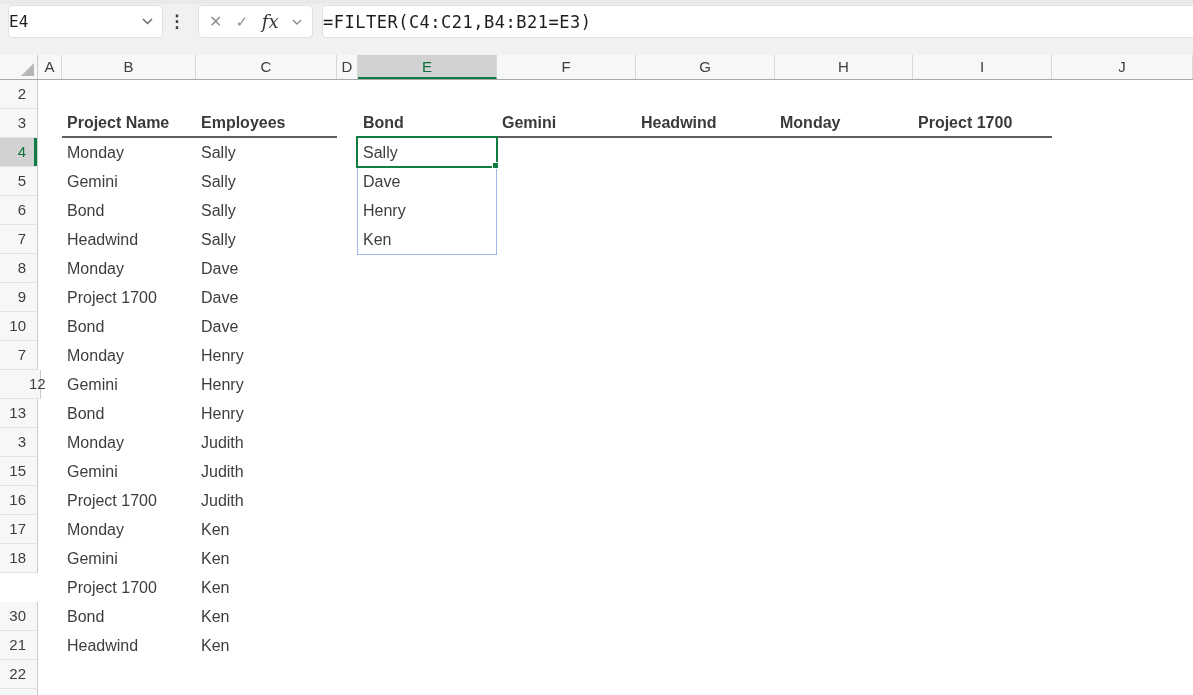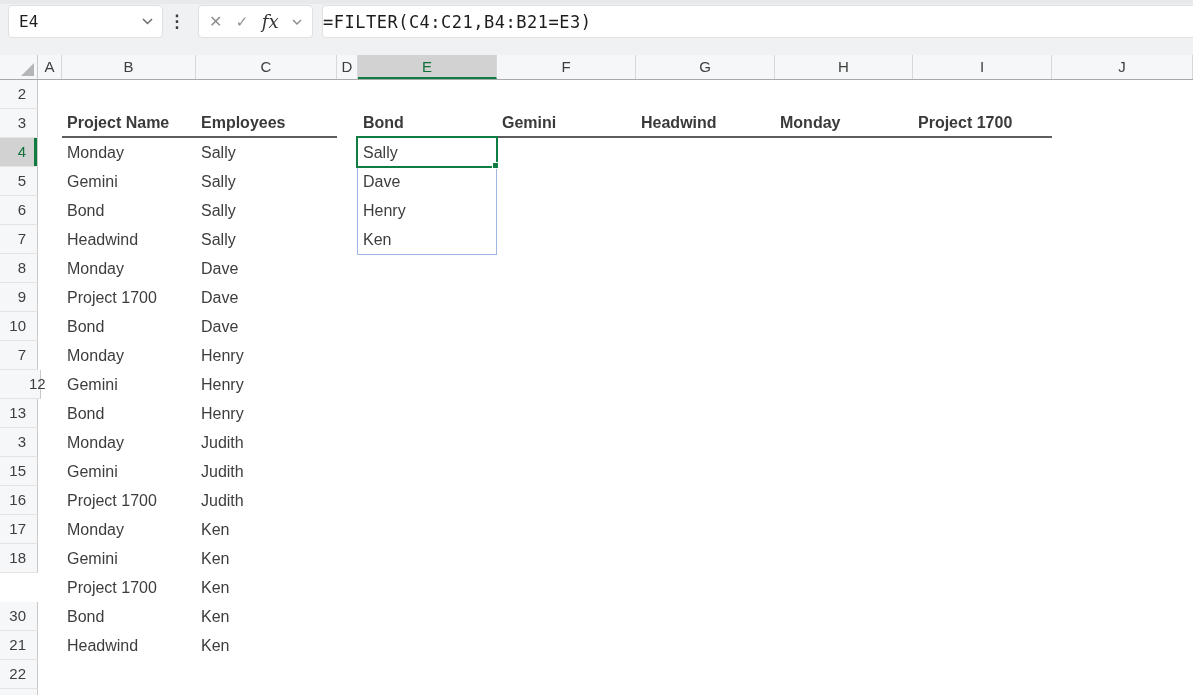--- a/index.html
+++ b/index.html
@@ -9,21 +9,21 @@
   }
 
   
   #formula-bar{position:absolute;top:0;left:0;width:1193px;height:55px;background:#f0f1f2;}
   #formula-bar::before{content:'';position:absolute;top:0;left:0;right:0;height:4px;background:#e8e9ea;}
   .white-box{
     position:absolute;top:5px;height:33px;background:#fff;
     border:1px solid #e0e0e0;border-radius:4px;box-sizing:border-box;
     display:flex;align-items:center;
   }
-  #name-box{left:8px;width:155px;justify-content:space-between;padding:0 9px 0 10px;}
+  #name-box{left:8px;width:155px;justify-content:space-between;padding:0 9px 0 0;}
   #name-box-ref{font:16px "DejaVu Sans Mono",monospace;color:#1f1f1f;}
   #dots-sep{position:absolute;left:169px;top:5px;width:16px;height:33px;display:flex;
     align-items:center;justify-content:center;font-size:17px;font-weight:bold;color:#3f3f3f;}
   #fx-group{left:198px;width:115px;justify-content:space-between;padding:0 10px;}
   .icon-x{font-size:16px;color:#8f8f8f;}
   .icon-check{font-size:15px;color:#8f8f8f;}
   .icon-fx{font-family:"DejaVu Serif",serif;font-style:italic;font-size:18px;color:#333;}
   .chev{display:block;}
   #formula-box{left:322px;width:871px;border-top-right-radius:0;border-bottom-right-radius:0;border-right:0;}
   #formula-text{font:17px "DejaVu Sans Mono",monospace;letter-spacing:.5px;color:#1d1d1d;white-space:pre;}

